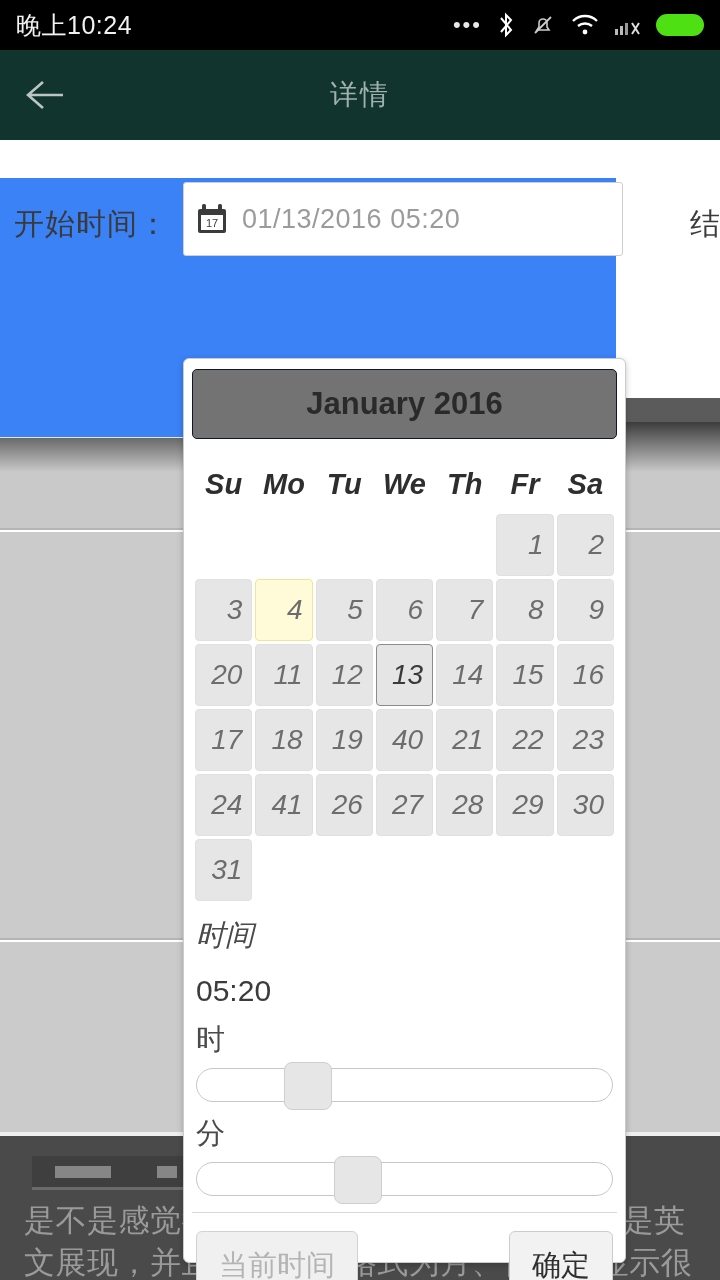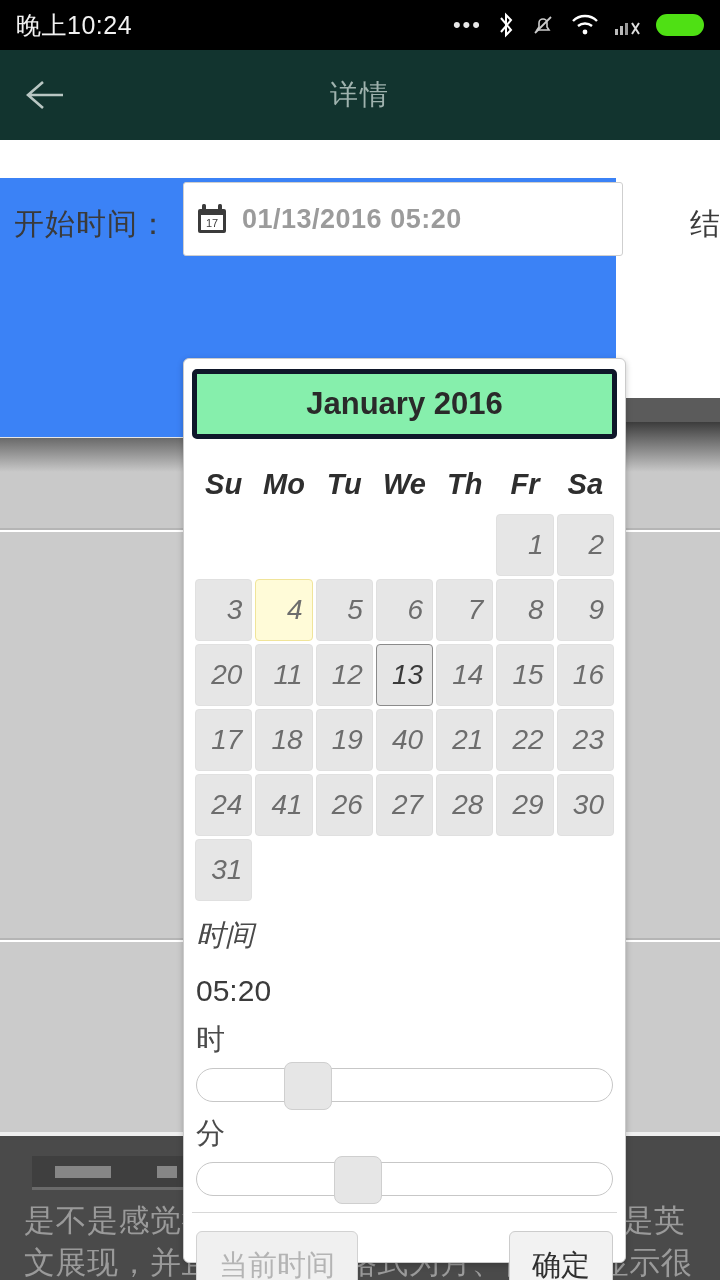--- a/index.html
+++ b/index.html
@@ -54,21 +54,21 @@
     position:absolute; left:14px; top:26px;
     font-size:30px; color:#3a3a3a; letter-spacing:1px;
   }
   .field-label.right{ left:690px; top:26px; overflow:hidden; width:30px; white-space:nowrap;}
   .date-input{
     position:absolute; left:183px; top:4px; width:440px; height:74px;
     background:#ffffff; border:1px solid #cfcfcf; border-radius:3px;
     display:flex; align-items:center; padding:0 12px; gap:14px;
   }
   .cal-ico{ width:32px;height:32px; position:relative; flex:0 0 auto; }
-  .date-text{ font-size:27px; color:#9b9b9b; letter-spacing:.5px;font-weight:bold; }
+  .date-text{ font-size:27px; color:#9b9b9b; letter-spacing:.5px; }
 
   
   .strip{ position:absolute; left:0; width:720px; }
   .strip-white{ top:0; height:260px; background:#ffffff; }
   .strip-darkbar{ top:258px; height:24px; background:#5b5b5b; }
   .strip-fade{ top:282px; height:50px;
      background:linear-gradient(#3c3c3c,#c9c9c9); }
   .strip-grayA{ top:332px; height:58px; background:#c9c9c9;
      border-bottom:2px solid #b5b5b5;}
   .strip-grayB{ top:392px; height:408px; background:#cbcbcb;
@@ -92,22 +92,22 @@
   }
 
   
   .dtpicker{
     position:absolute; left:183px; top:218px; width:443px; height:905px;
     background:#ffffff; border:1px solid #cbcbcb; border-radius:6px;
     box-shadow:0 2px 6px rgba(0,0,0,.22);
     padding:8px 8px 0 8px;
   }
   .dt-head{
-    margin:2px 0 0 0; height:70px; background:#86efac;
-    border:5px solid #0f172a; border-radius:5px;
+    margin:2px 0 0 0; height:70px; background:#737373;
+    border:1px solid #0f172a; border-radius:5px;
     display:flex; align-items:center; justify-content:center;
     font-size:31px; font-weight:bold; color:#2a2a2a;
   }
   table.cal{ width:100%; border-collapse:separate; border-spacing:3px; margin-top:12px;font-style:italic; }
   table.cal th{
     font-size:29px; font-weight:bold; color:#2e2e2e; padding:14px 0 10px 0;
     width:14.28%;
   }
   table.cal td{ height:62px; text-align:center; vertical-align:middle; }
   .daycell{

